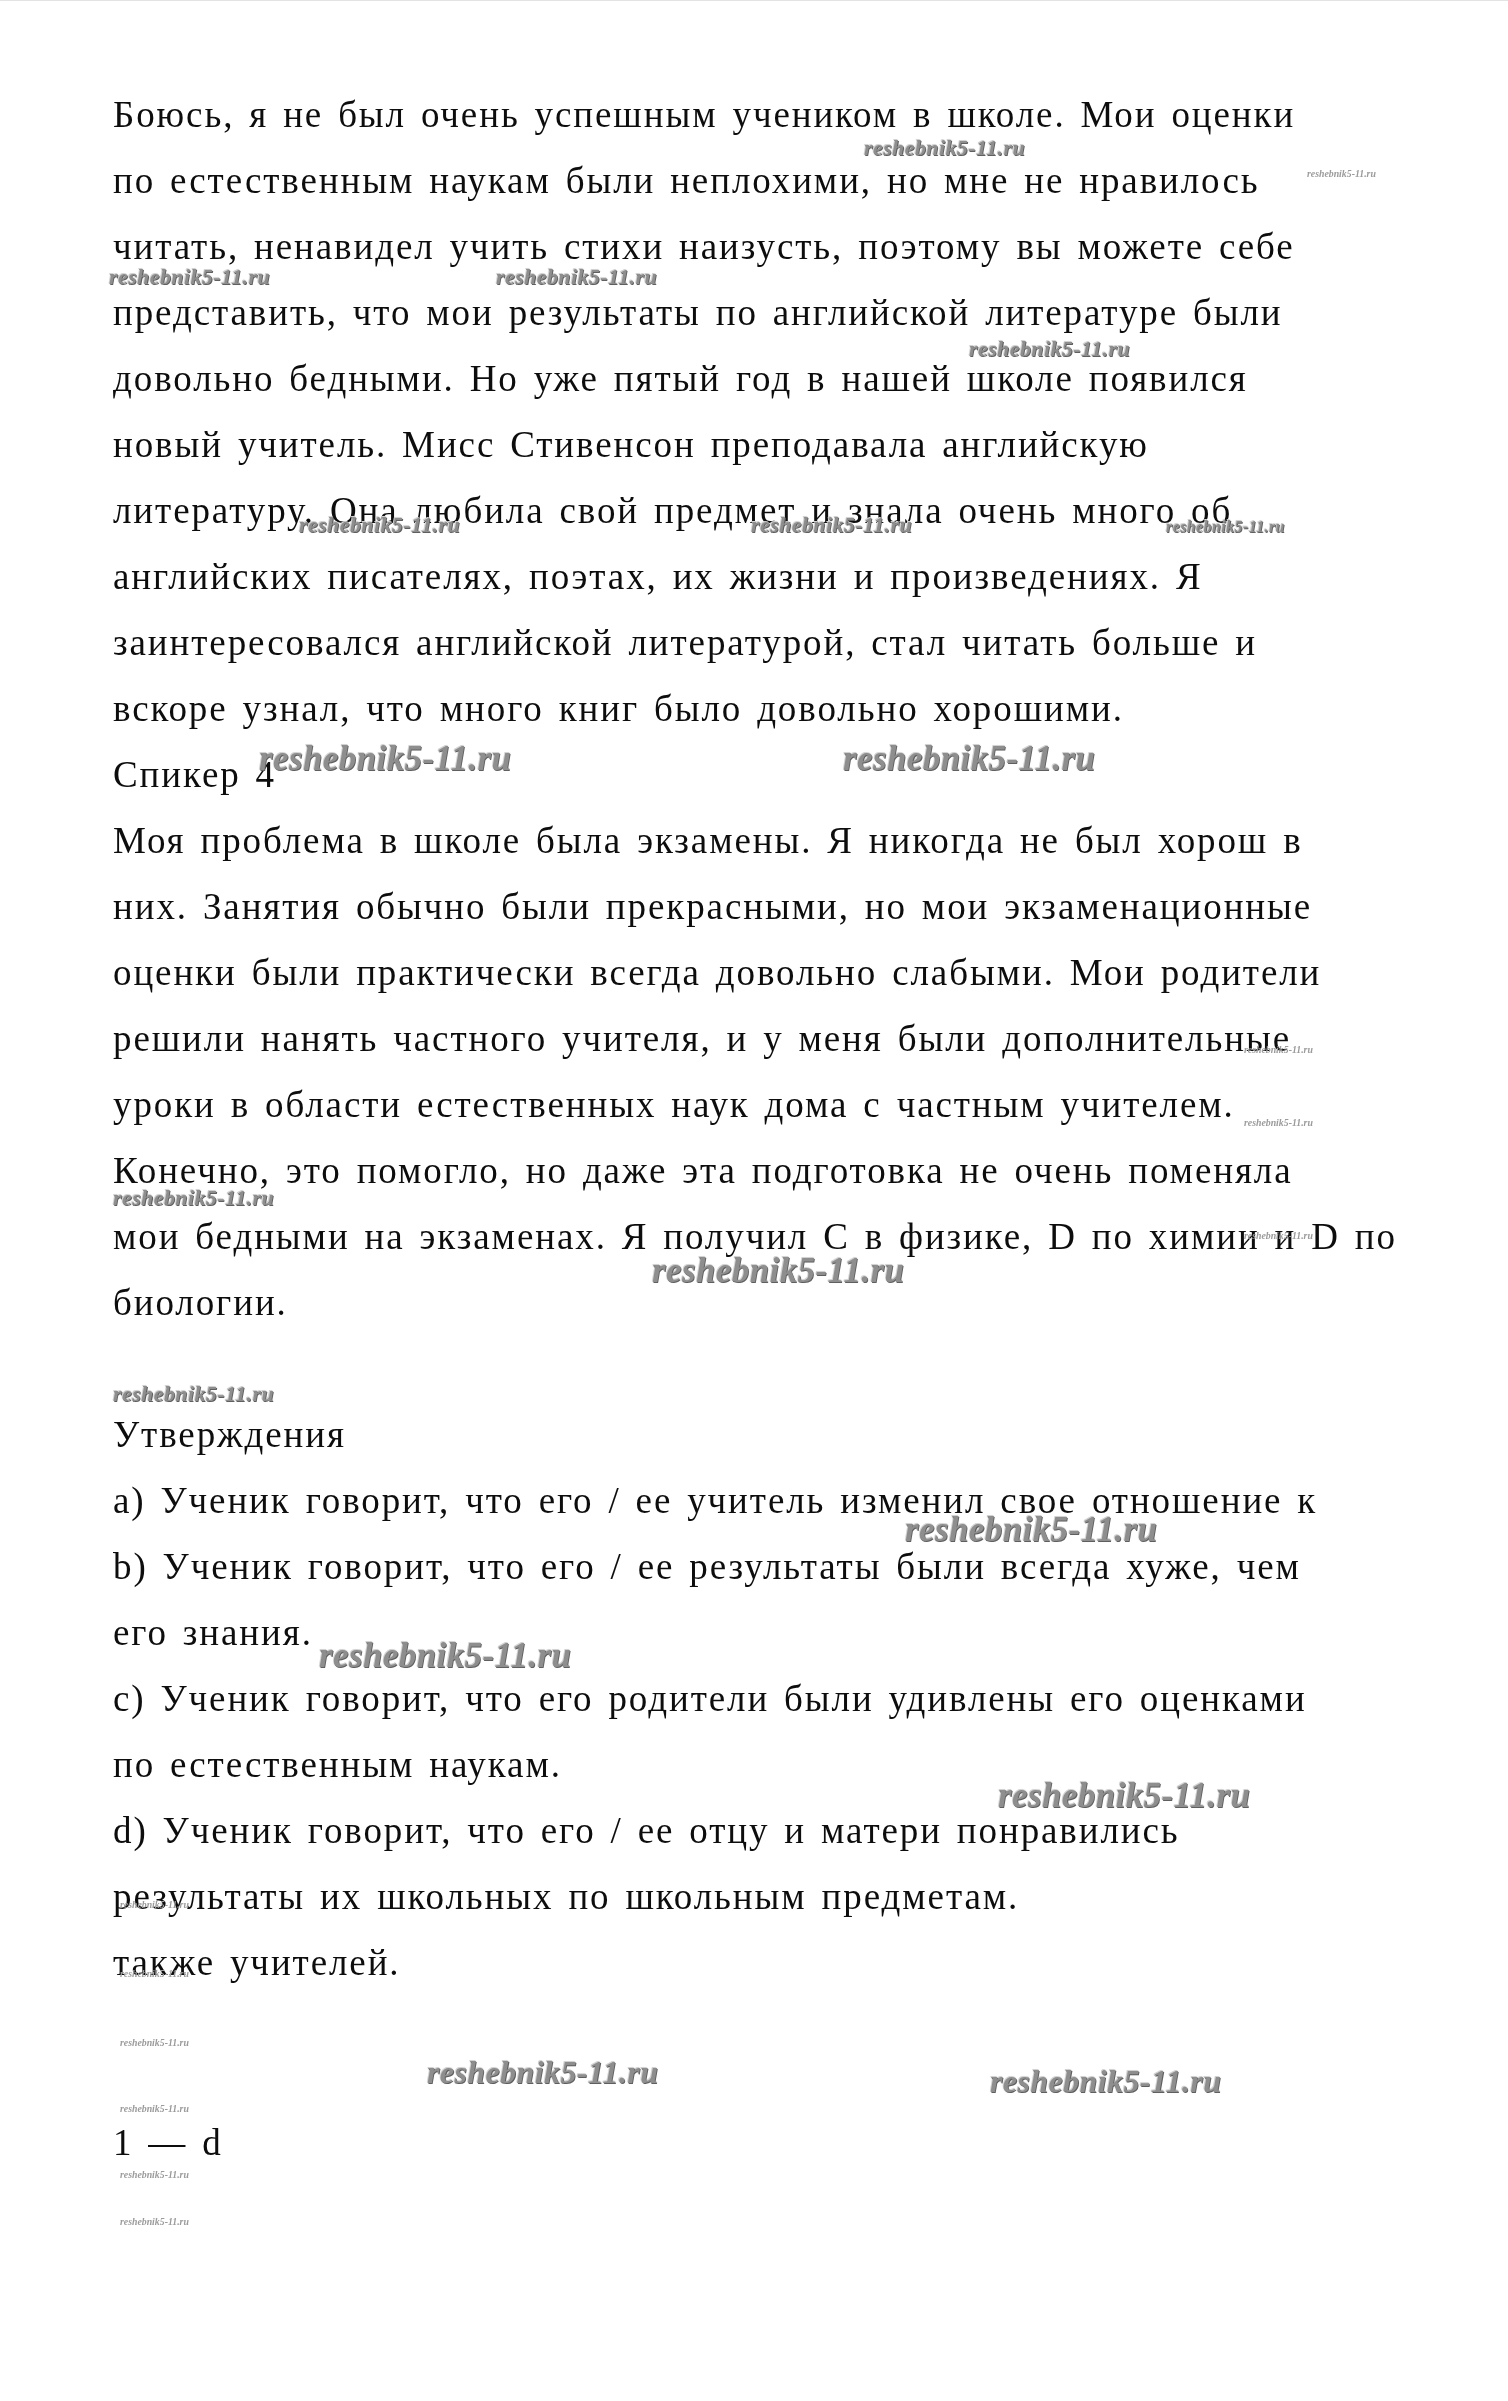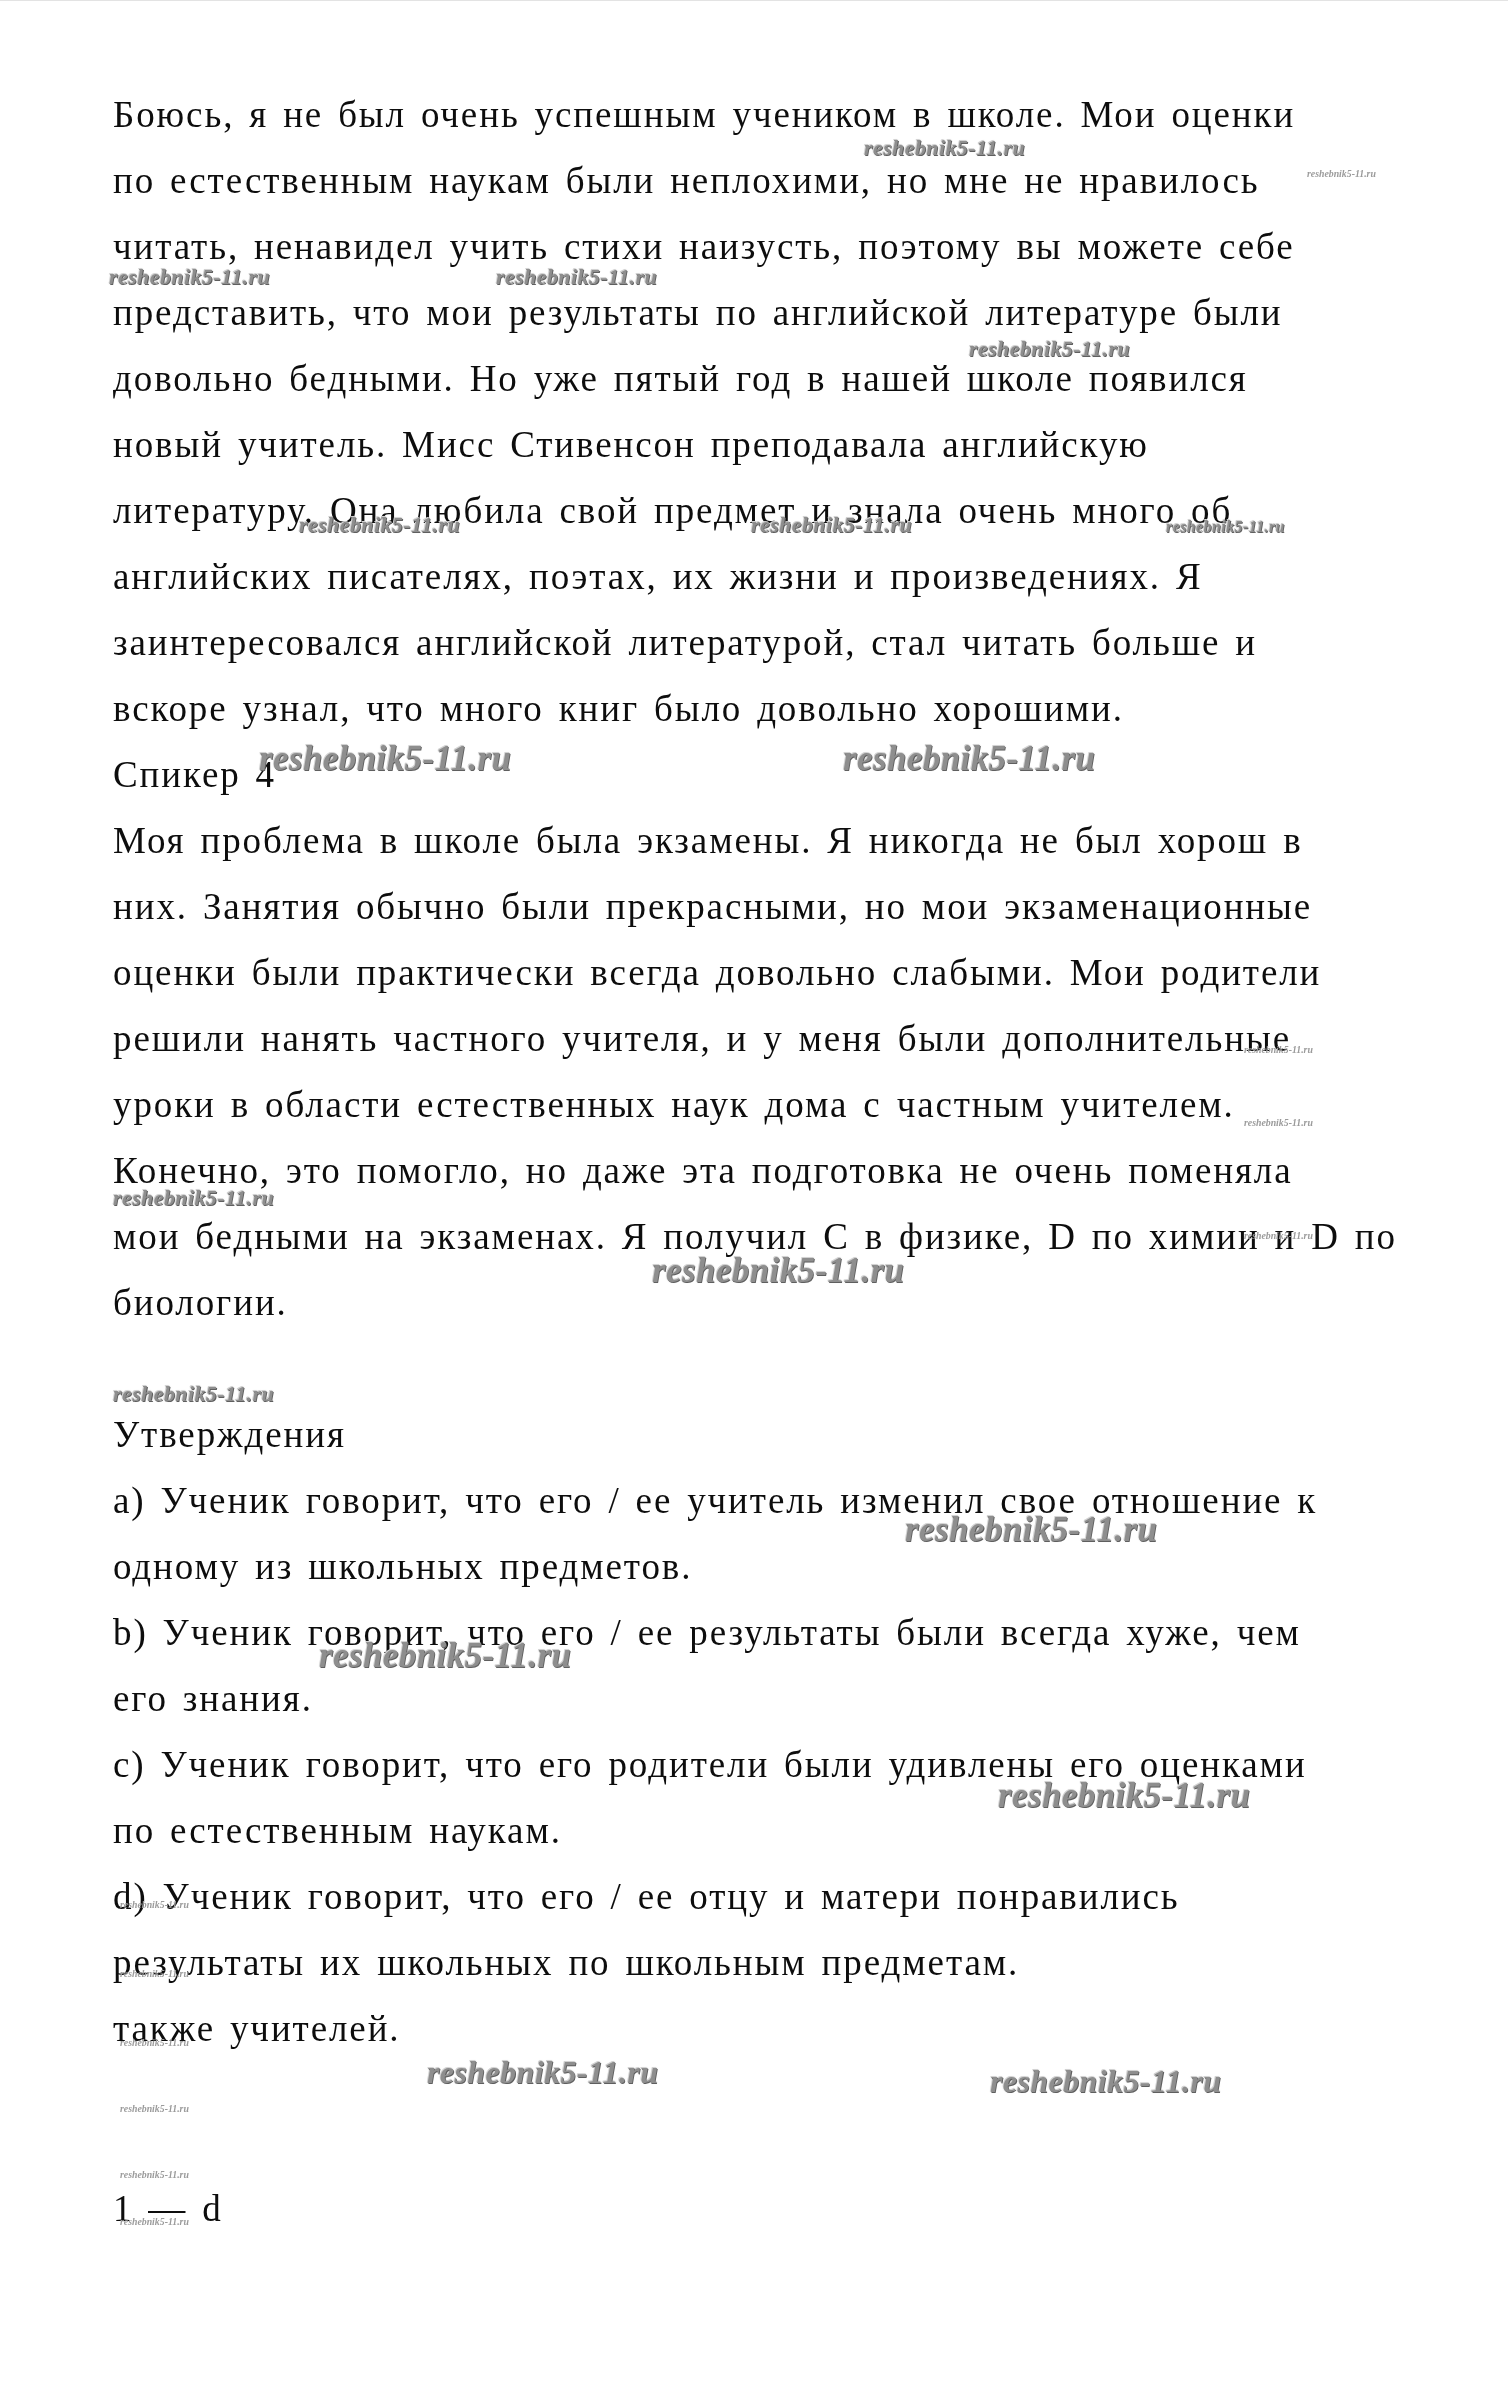--- a/index.html
+++ b/index.html
@@ -89,21 +89,20 @@
         <div class="line">мои бедными на экзаменах. Я получил C в физике, D по химии и D по</div>
         <div class="line">биологии.</div>
       </div>
 
     <div class="blank"></div>
 
     <div class="line">Утверждения</div>
 
     <div>
         <div class="line">a) Ученик говорит, что его / ее учитель изменил свое отношение к</div>
-        <div class="line">одному из школьных предметов.</div>
         <div class="line">b) Ученик говорит, что его / ее результаты были всегда хуже, чем</div>
         <div class="line">его знания.</div>
         <div class="line">c) Ученик говорит, что его родители были удивлены его оценками</div>
         <div class="line">по естественным наукам.</div>
         <div class="line">d) Ученик говорит, что его / ее отцу и матери понравились</div>
         <div class="line">результаты их школьных по школьным предметам.</div>
         <div class="line">также учителей.</div>
       </div>
 
     <div class="spacer"></div>

